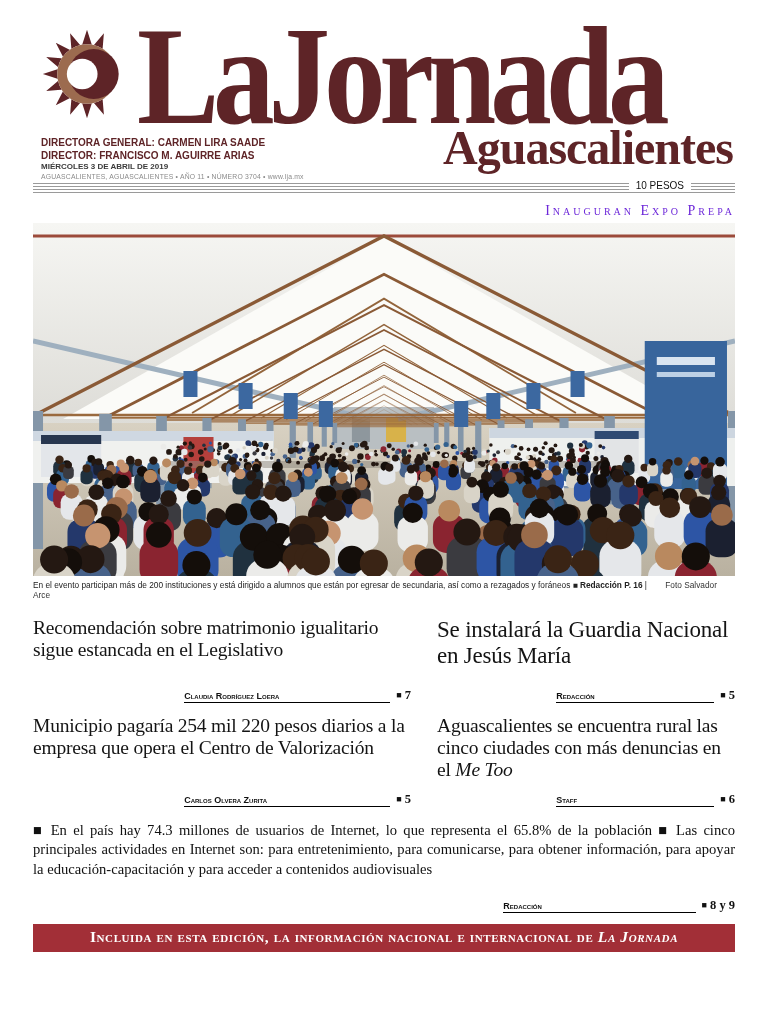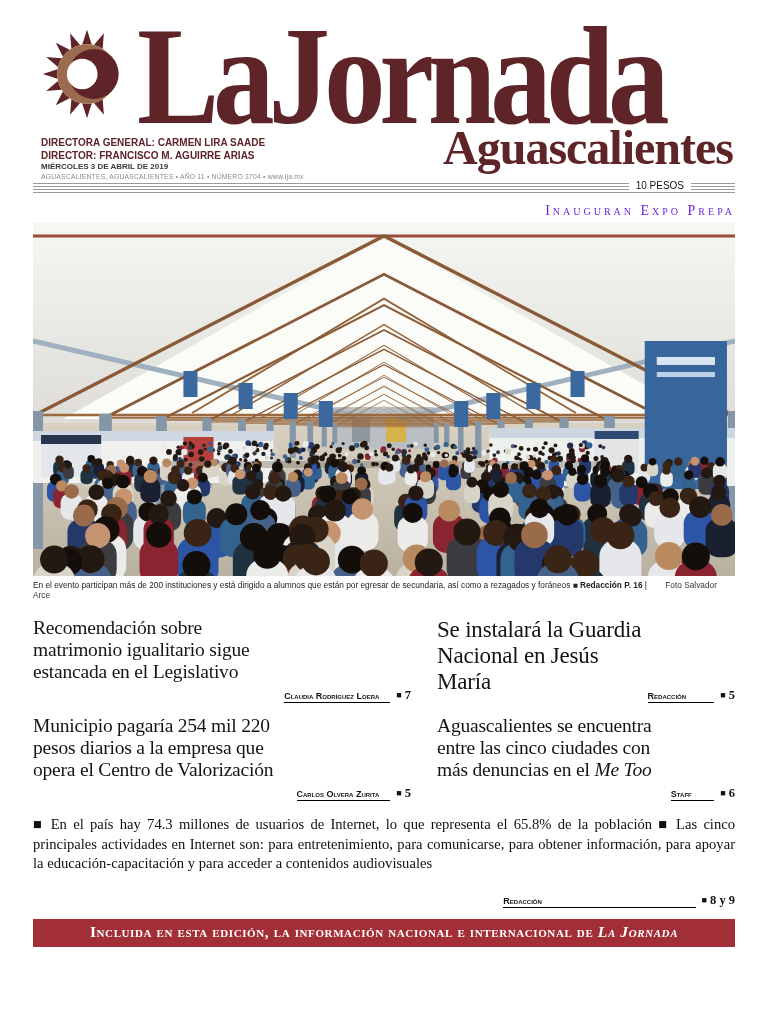--- a/index.html
+++ b/index.html
@@ -37,21 +37,21 @@
 
   
   .photo-wrap{width:100%;height:353px;overflow:hidden;background:#e9eaea;}
   .photo-wrap svg{display:block;width:100%;height:100%;}
   .caption{margin-top:4px;font-family:"Liberation Sans",sans-serif;font-size:8.3px;color:#222;}
   .cap-ref{font-weight:bold;margin-top:44px;}
   .cap-photo{color:#333;margin-left:16px;}
 
   
   .stories{margin-top:17px;display:grid;grid-template-columns:378px 1fr;column-gap:26px;row-gap:12px;}
-  .story{display:flex;min-height:86px;}
+  .story{display:flex;flex-direction:column;min-height:86px;}
   .story-hl{font-weight:normal;color:#141414;line-height:1.14;letter-spacing:-.2px;}
   .s1 .story-hl{font-size:19.5px;}
   .s2 .story-hl{font-size:23px;}
   .s3 .story-hl{font-size:19.5px;}
   .s4 .story-hl{font-size:19.5px;}
   .story-hl em{font-style:italic;}
   .byline{display:flex;align-items:flex-end;width:60%;margin-left:auto;margin-top:auto;padding-top:10px;}
   .bl-name{font-family:"Liberation Sans",sans-serif;font-variant:small-caps;font-weight:bold;
     font-size:9px;color:#111;border-bottom:1px solid #000;padding:0 3px 1px 0;white-space:nowrap;}
   .bl-line{flex:1;border-bottom:1px solid #000;min-width:8px;}
@@ -1032,21 +1032,21 @@
     <article class="story s3">
       <h2 class="story-hl">Municipio pagaría 254 mil 220 pesos diarios a la empresa que opera el Centro de Valorización</h2>
       <div class="byline">
         <span class="bl-name">Carlos Olvera Zurita</span>
         <span class="bl-line"></span>
         <span class="bl-page"><span class="sq">■</span><span>5</span></span>
       </div>
     </article>
 
     <article class="story s4">
-      <h2 class="story-hl"><span>Aguascalientes se encuentra entre las cinco ciudades con más denuncias en el </span><em>Me Too</em></h2>
+      <h2 class="story-hl"><span>Aguascalientes se encuentra rural las cinco ciudades con más denuncias en el </span><em>Me Too</em></h2>
       <div class="byline">
         <span class="bl-name">Staff</span>
         <span class="bl-line"></span>
         <span class="bl-page"><span class="sq">■</span><span>6</span></span>
       </div>
     </article>
 
   </section>
 
   <section class="lead">

